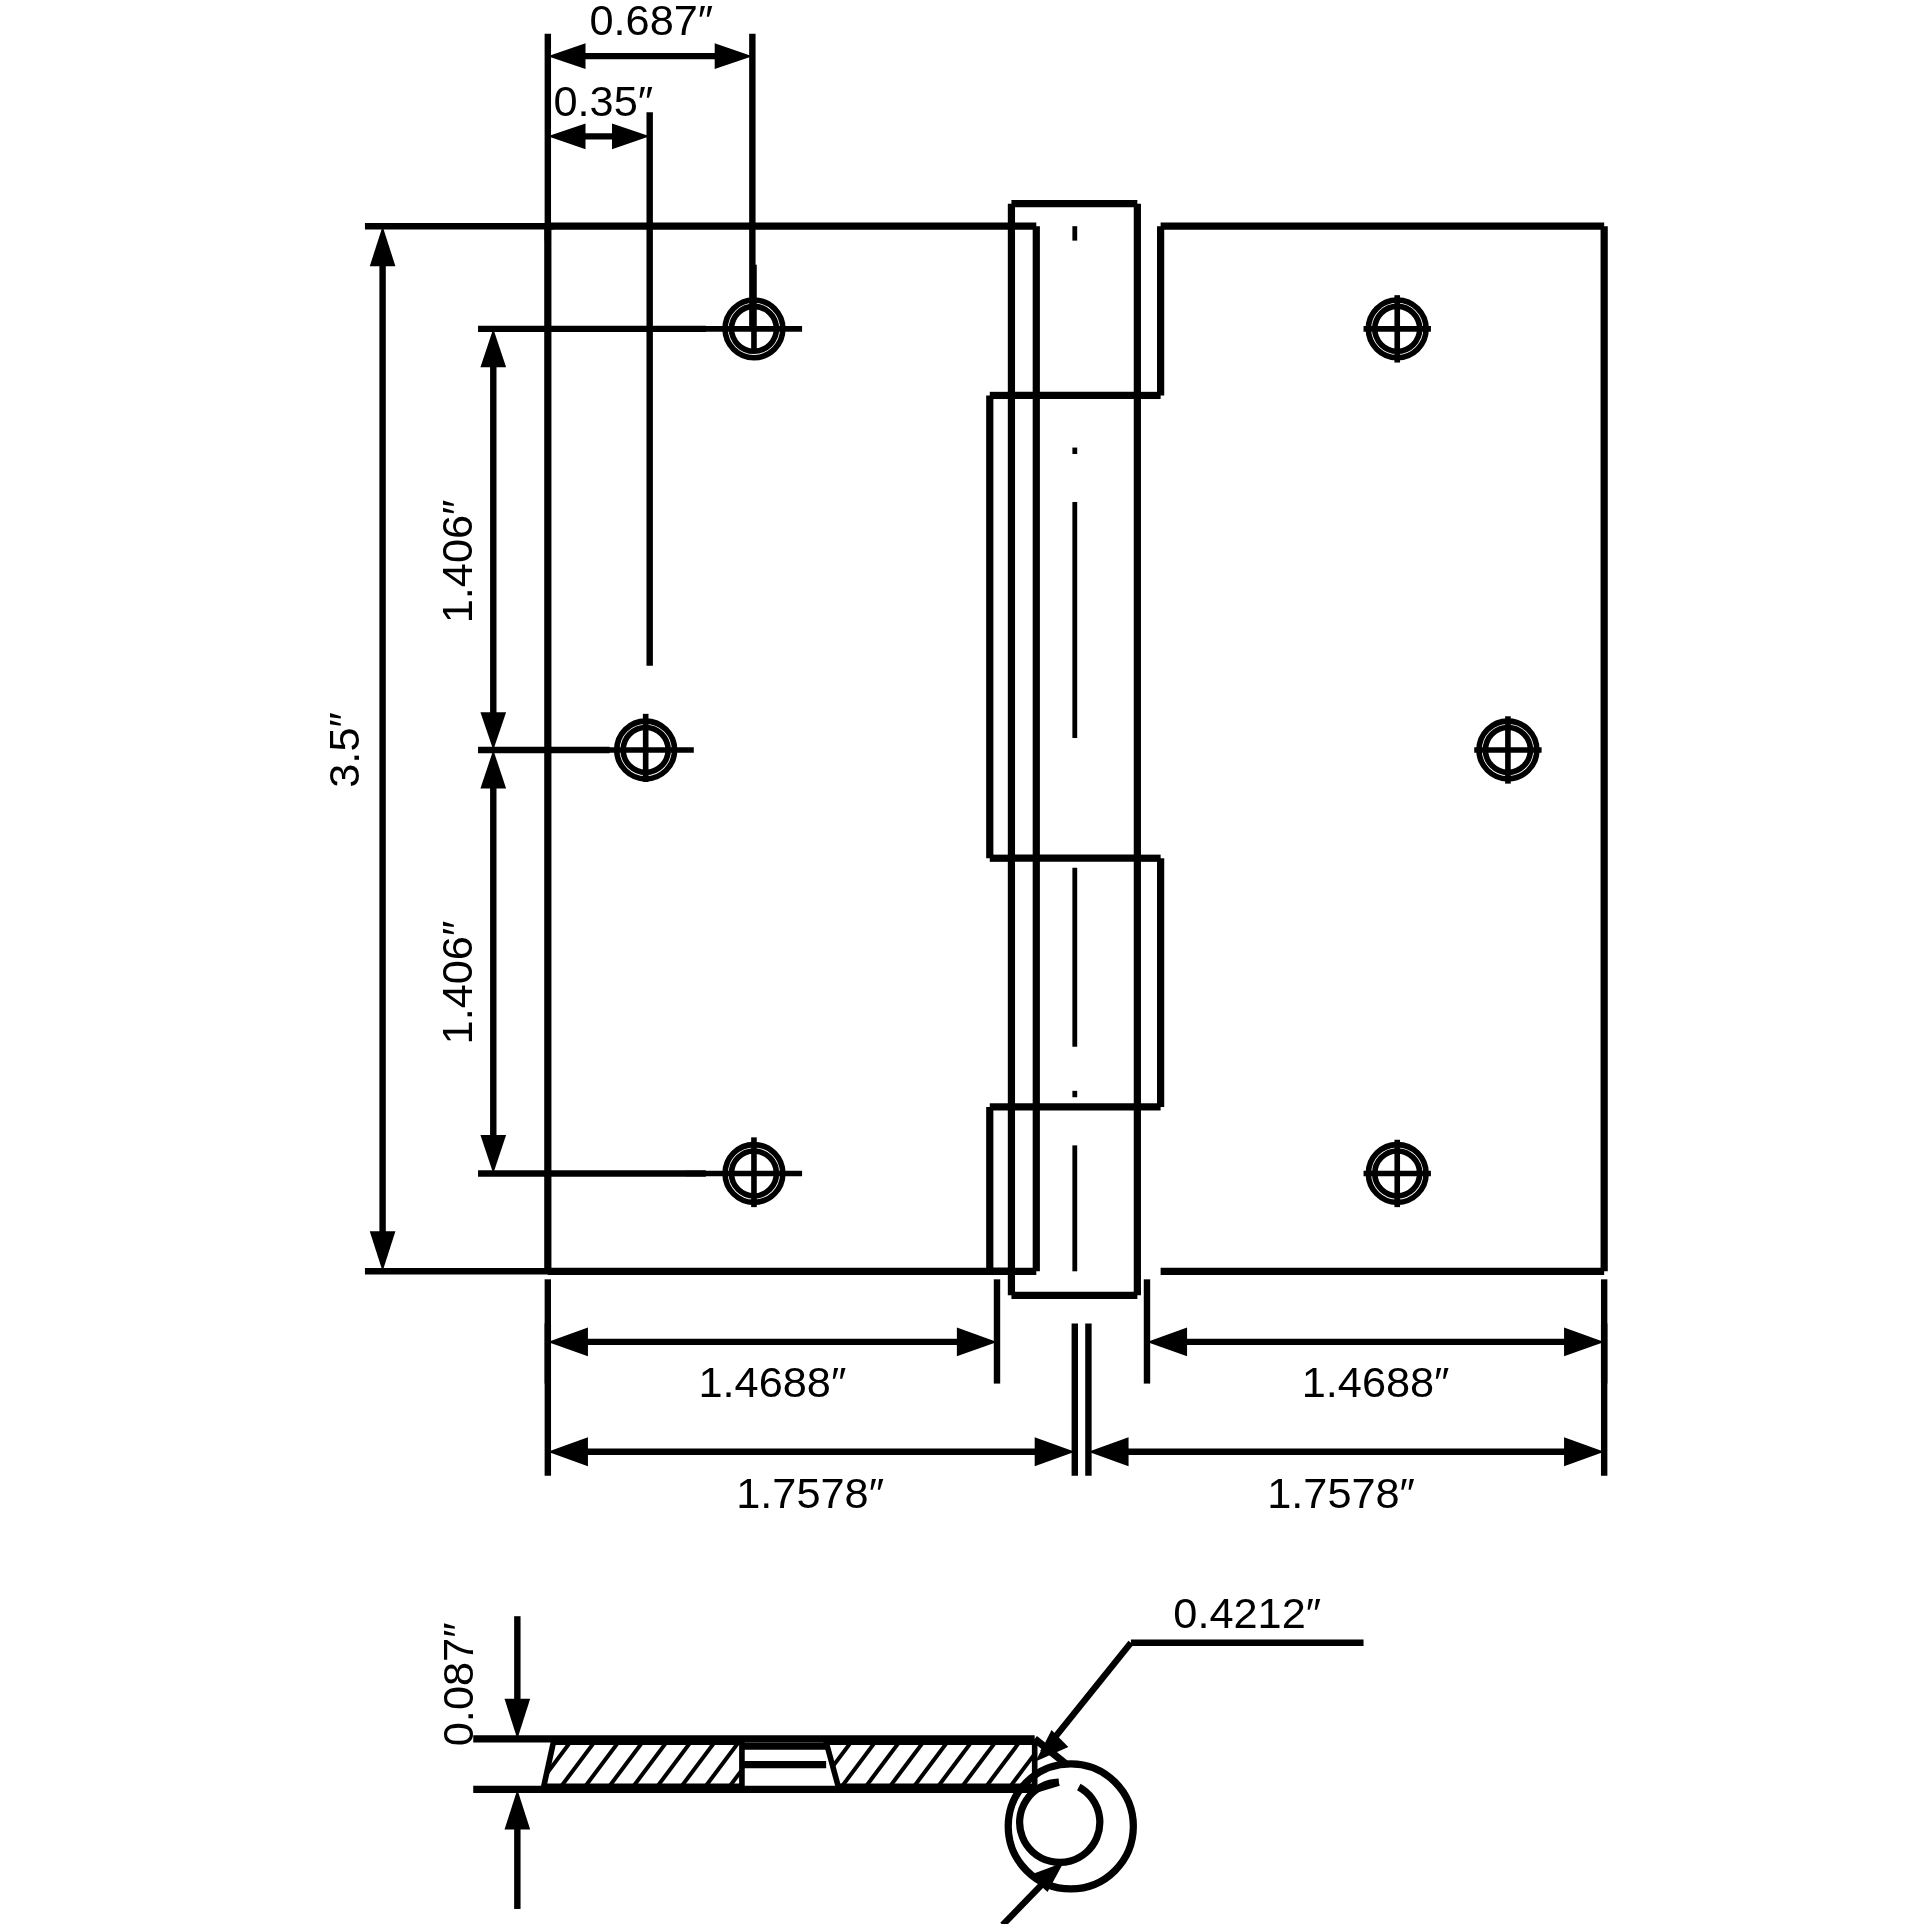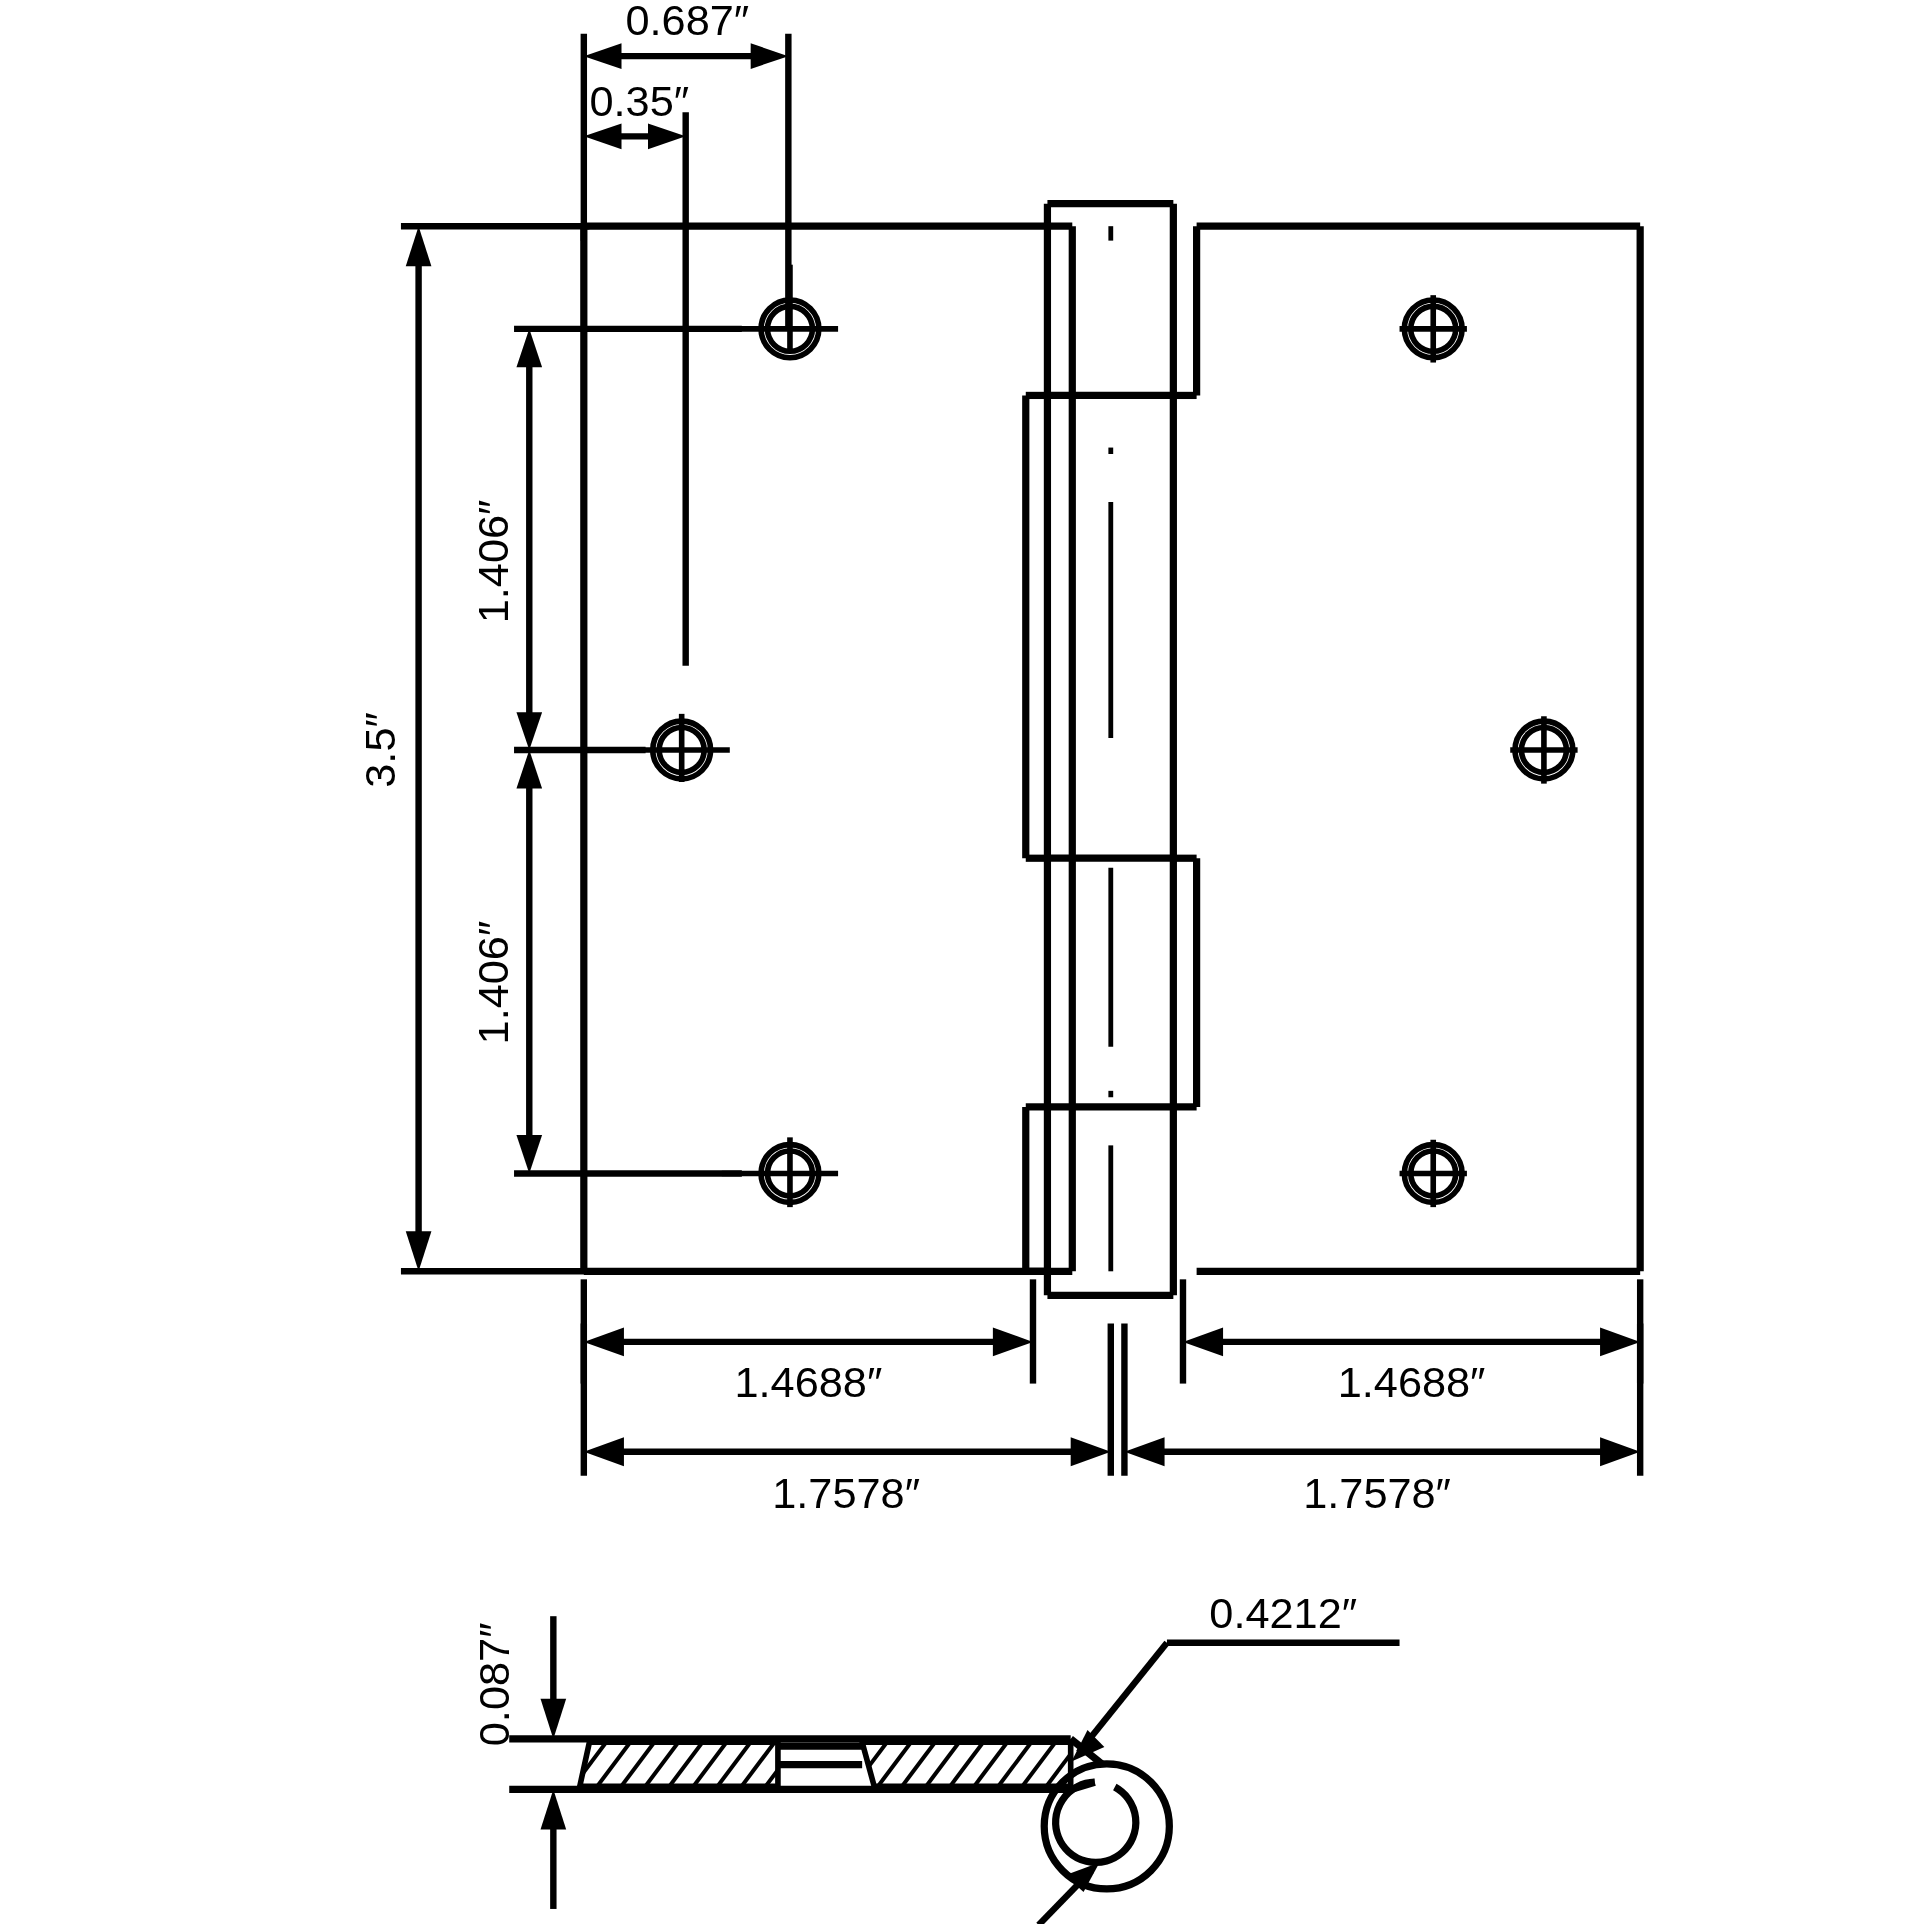--- a/index.html
+++ b/index.html
@@ -10,21 +10,20 @@
   body {
     width: 1925px;
     height: 1925px;
     font-family: "Liberation Sans", sans-serif;
     overflow: hidden;
   }
   #drawing-root {
     position: relative;
     width: 1801px;
     height: 1925px;
-    padding-left: 36px;
   }
   svg#hinge-drawing {
     display: block;
     width: 1925px;
     height: 1925px;
   }
   .ln   { stroke: #000000; fill: none; stroke-linecap: butt; }
   .obj  { stroke-width: 9; }
   .obj-thin { stroke-width: 7; }
   .dim  { stroke-width: 8; }

